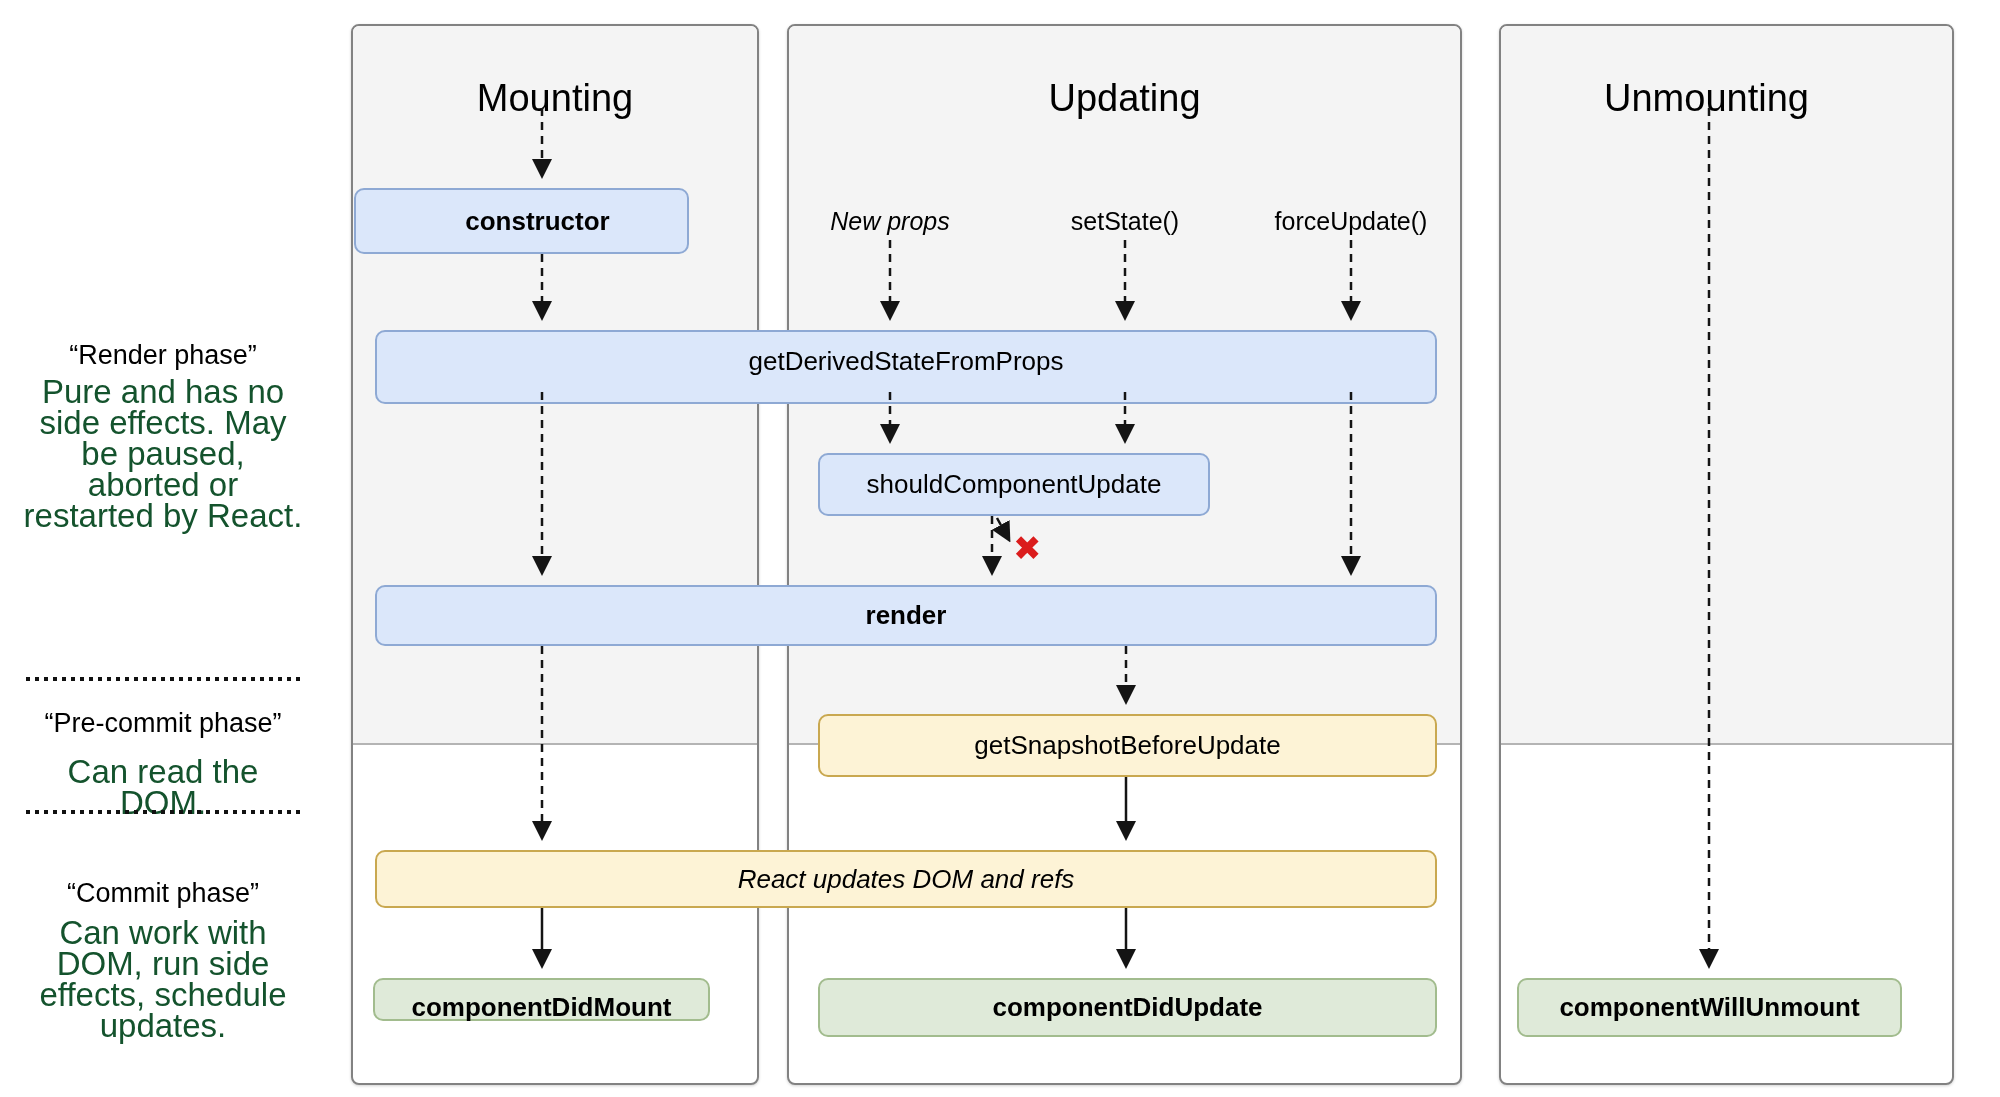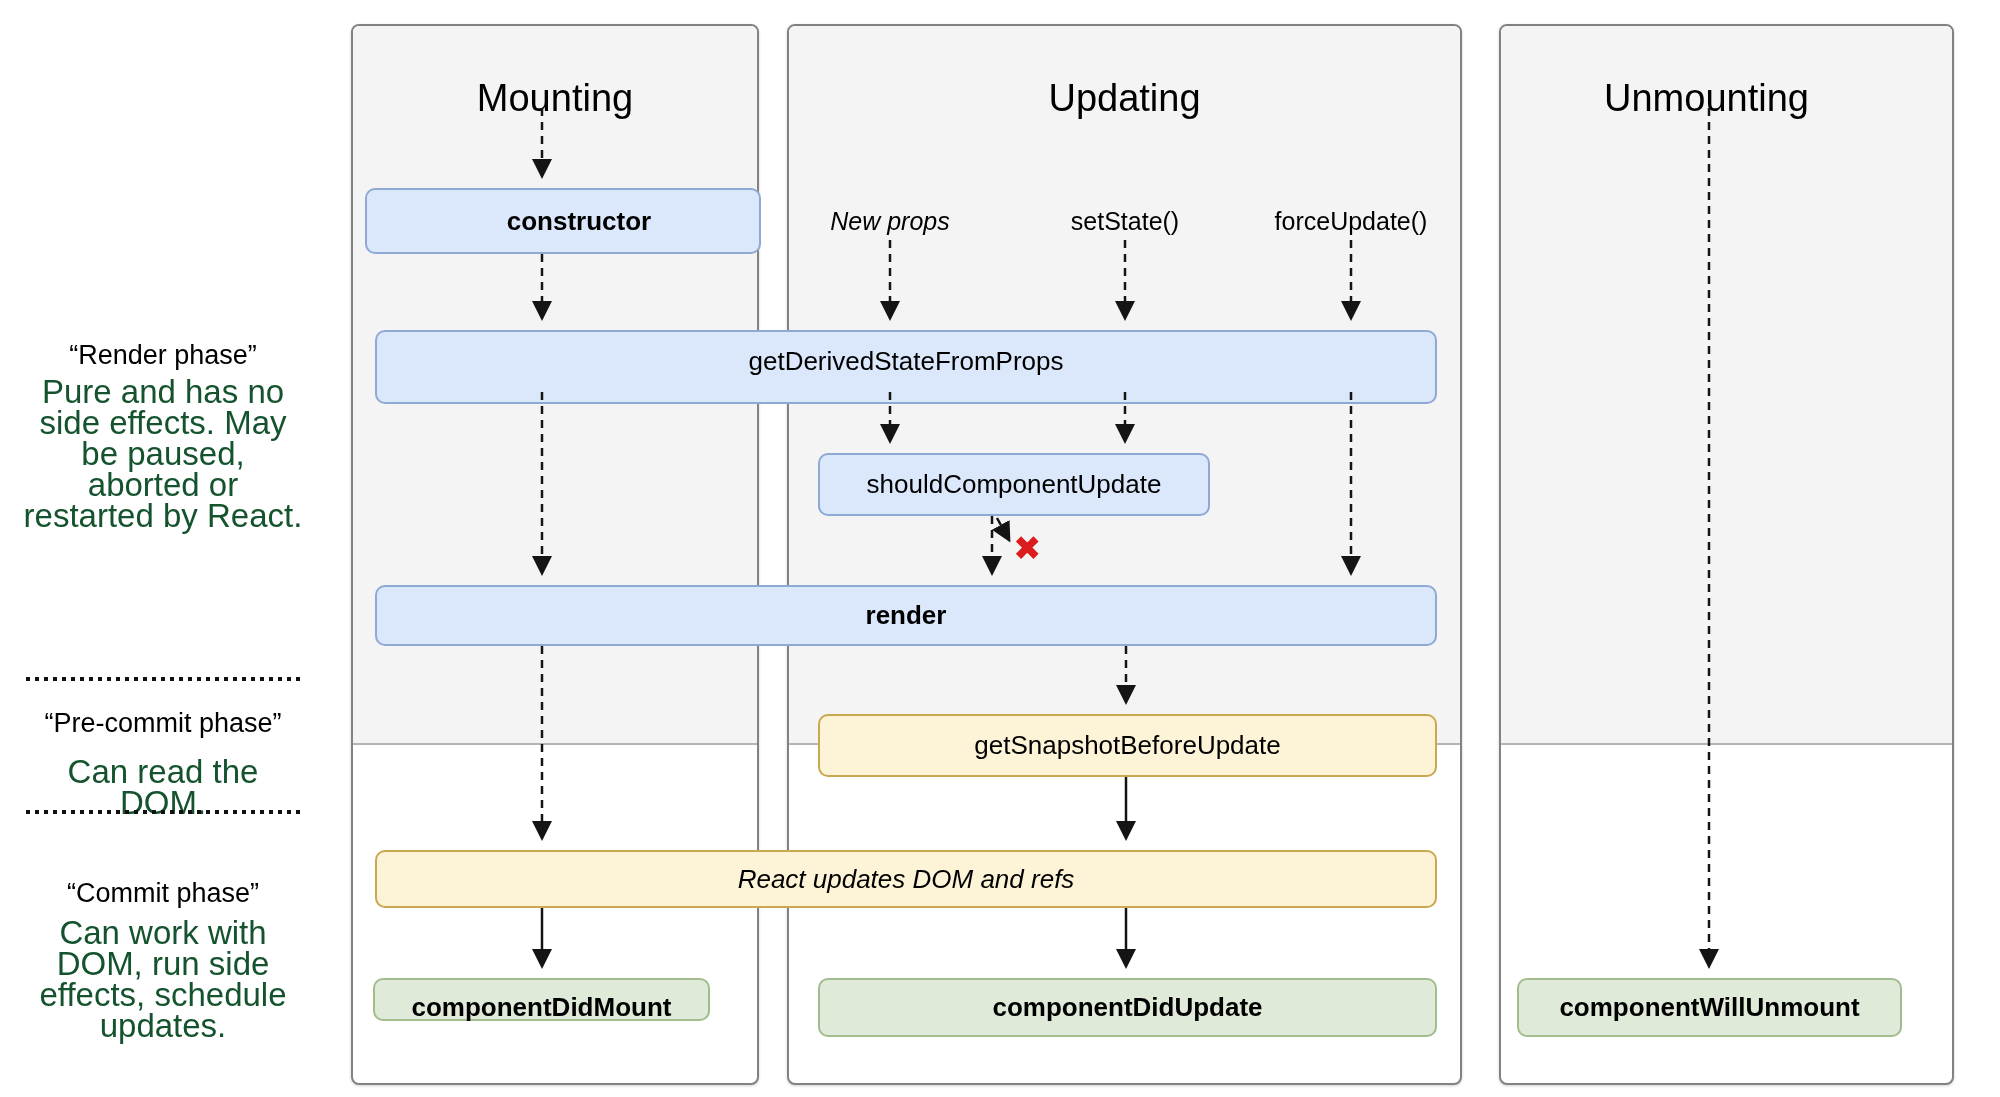--- a/index.html
+++ b/index.html
@@ -91,21 +91,21 @@
 
   <div class="panel panel-unmounting">
     <div class="gray"></div>
     <div class="panel-title">Unmounting</div>
   </div>
 
   <div class="trigger italic" style="left:750px;">New props</div>
   <div class="trigger" style="left:985px;">setState()</div>
   <div class="trigger" style="left:1211px;">forceUpdate()</div>
 
-  <div class="box blue bold" style="left:365px;top:188px;width:396px;height:66px;line-height:62px;padding-left:32px;">constructor</div>
+  <div class="box blue bold" style="left:354px;top:188px;width:335px;height:66px;line-height:62px;padding-left:32px;">constructor</div>
 
   <div class="box blue" style="left:375px;top:330px;width:1062px;height:74px;line-height:58px;">getDerivedStateFromProps</div>
 
   <div class="box blue" style="left:818px;top:453px;width:392px;height:63px;line-height:59px;">shouldComponentUpdate</div>
 
   <div class="box blue bold" style="left:375px;top:585px;width:1062px;height:61px;line-height:57px;">render</div>
 
   <div class="box yellow" style="left:818px;top:714px;width:619px;height:63px;line-height:59px;">getSnapshotBeforeUpdate</div>
 
   <div class="box yellow italic" style="left:375px;top:850px;width:1062px;height:58px;line-height:54px;">React updates DOM and refs</div>

